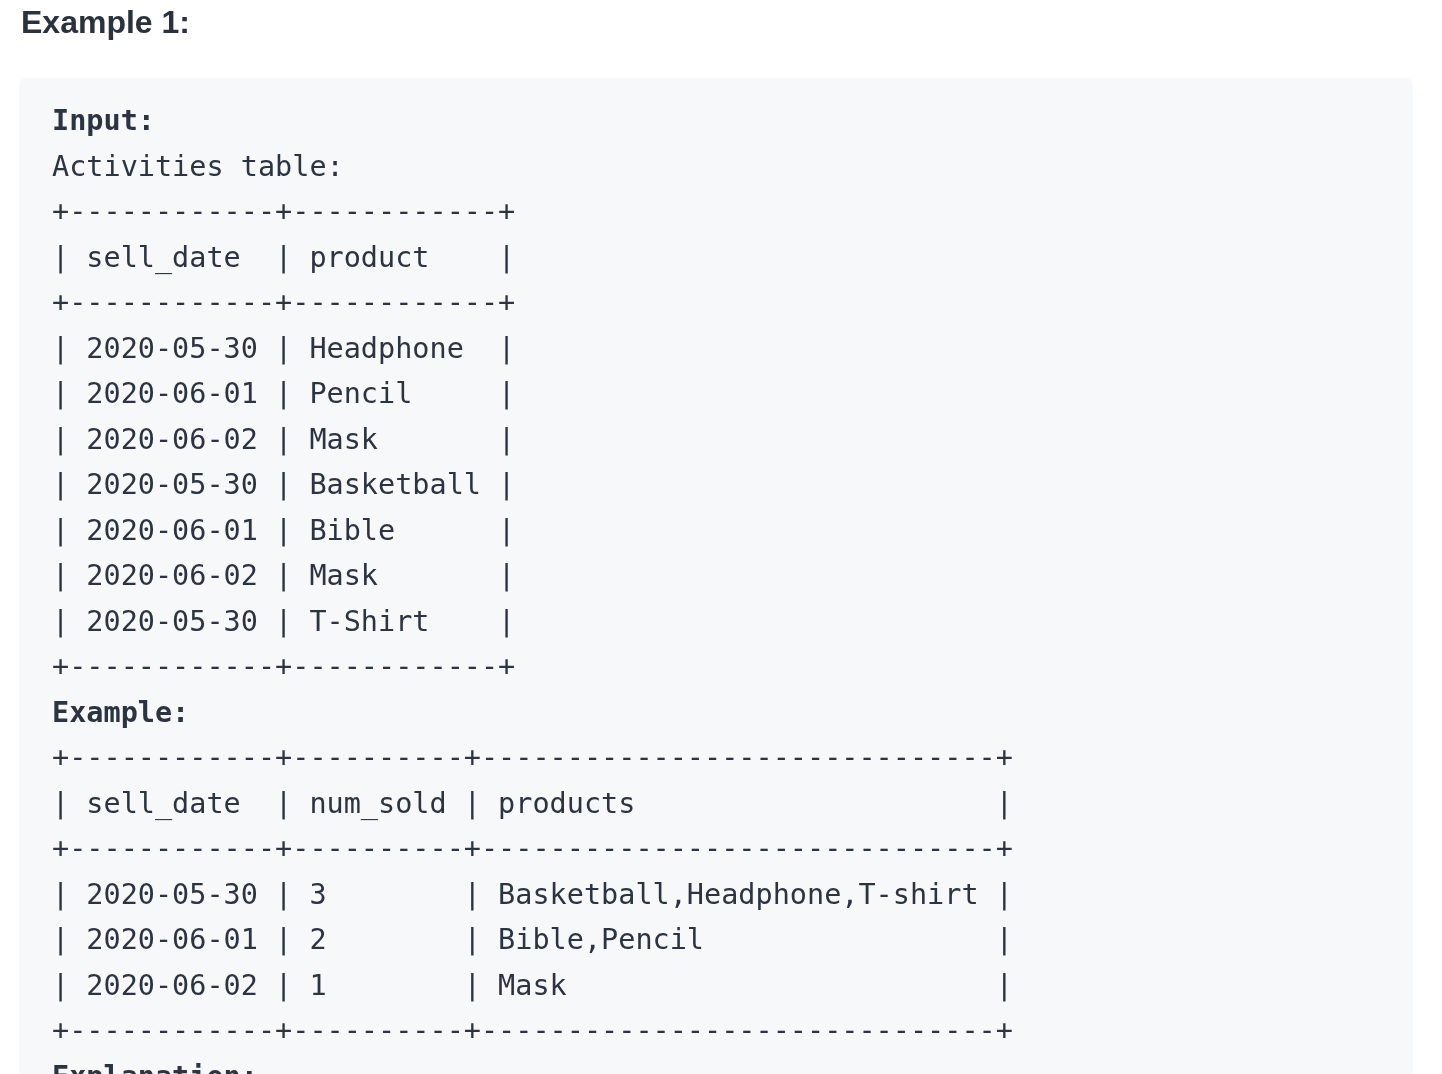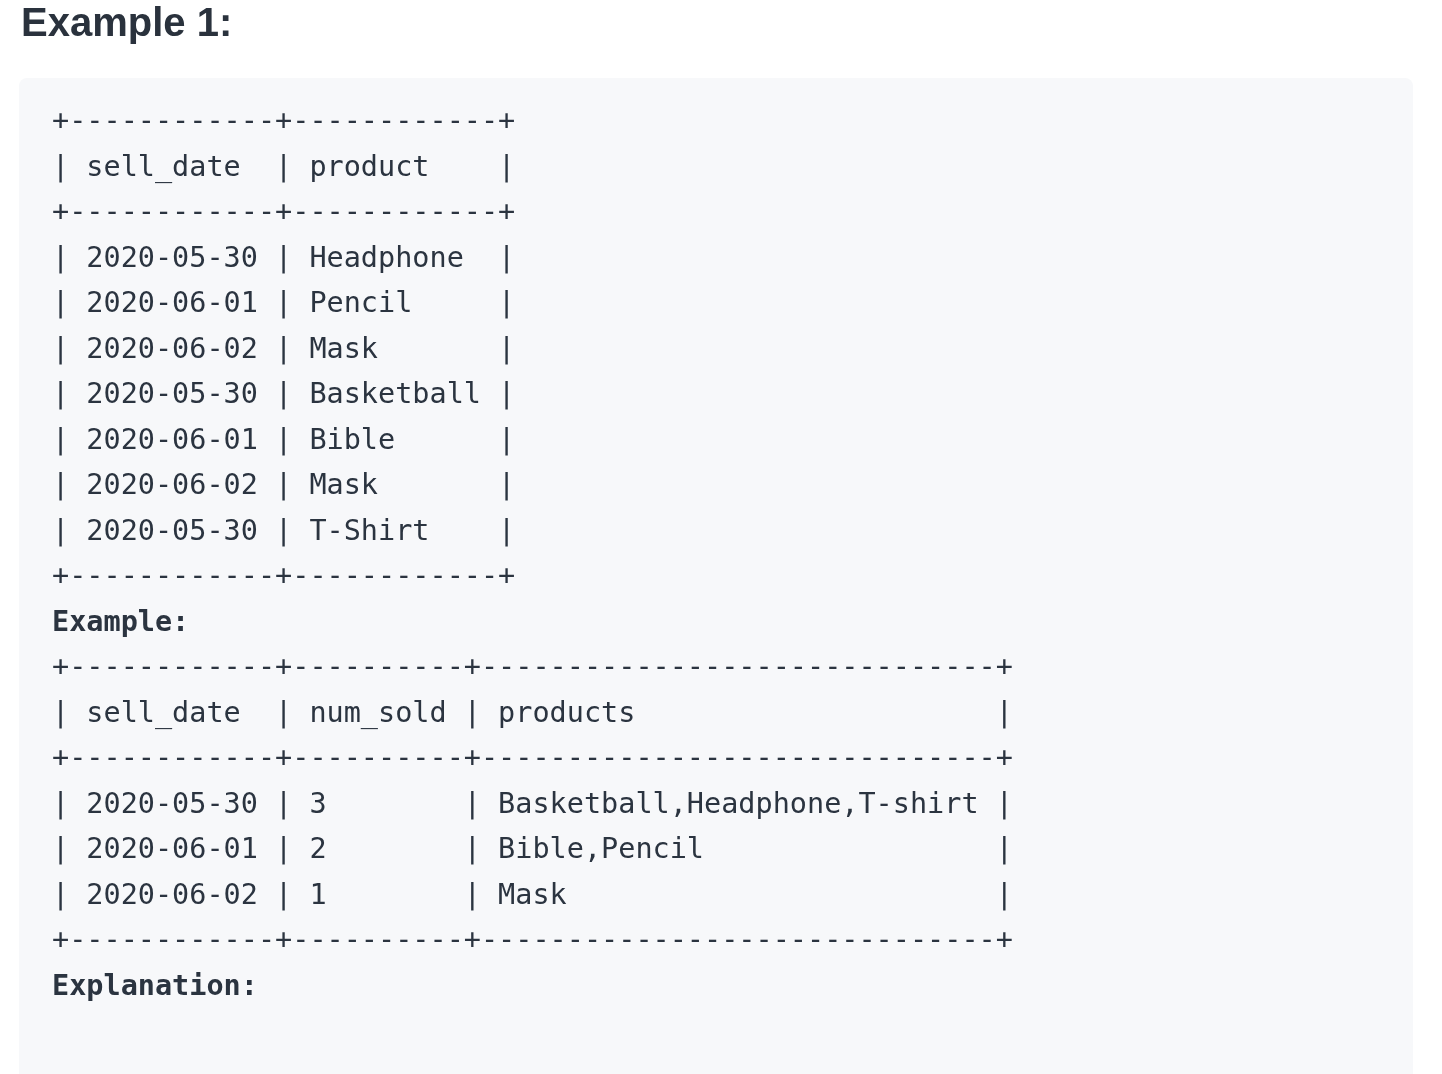--- a/index.html
+++ b/index.html
@@ -20,21 +20,21 @@
   .page {
     width: 1442px;
     height: 1074px;
     overflow: hidden;
   }
   .example-title {
     margin: 0;
     padding: 2px 0 0 21px;
     font-family: "Liberation Sans", sans-serif;
     font-weight: 700;
-    font-size: 40px;
+    font-size: 32px;
     line-height: 40px;
     color: var(--heading);
   }
   .code-block {
     margin: 36px 0 0 19px;
     width: 1394px;
     min-height: 1100px;
     background: var(--code-background);
     border-radius: 8px;
     padding: 20px 24px 60px 33px;
@@ -52,21 +52,21 @@
     display: block;
     white-space: pre;
   }
   .code-block .label { font-weight: 700; }
 </style>
 </head>
 <body>
 
 <div class="page">
   <h3 class="example-title">Example 1:</h3>
-  <pre class="code-block"><span class="ascii">+------------+------------+
+  <pre class="code-block"><strong class="label">Input:</strong><span class="line">Activities table:</span><span class="ascii">+------------+------------+
 | sell_date  | product    |
 +------------+------------+
 | 2020-05-30 | Headphone  |
 | 2020-06-01 | Pencil     |
 | 2020-06-02 | Mask       |
 | 2020-05-30 | Basketball |
 | 2020-06-01 | Bible      |
 | 2020-06-02 | Mask       |
 | 2020-05-30 | T-Shirt    |
 +------------+------------+</span><strong class="label">Example:</strong><span class="ascii">+------------+----------+------------------------------+

